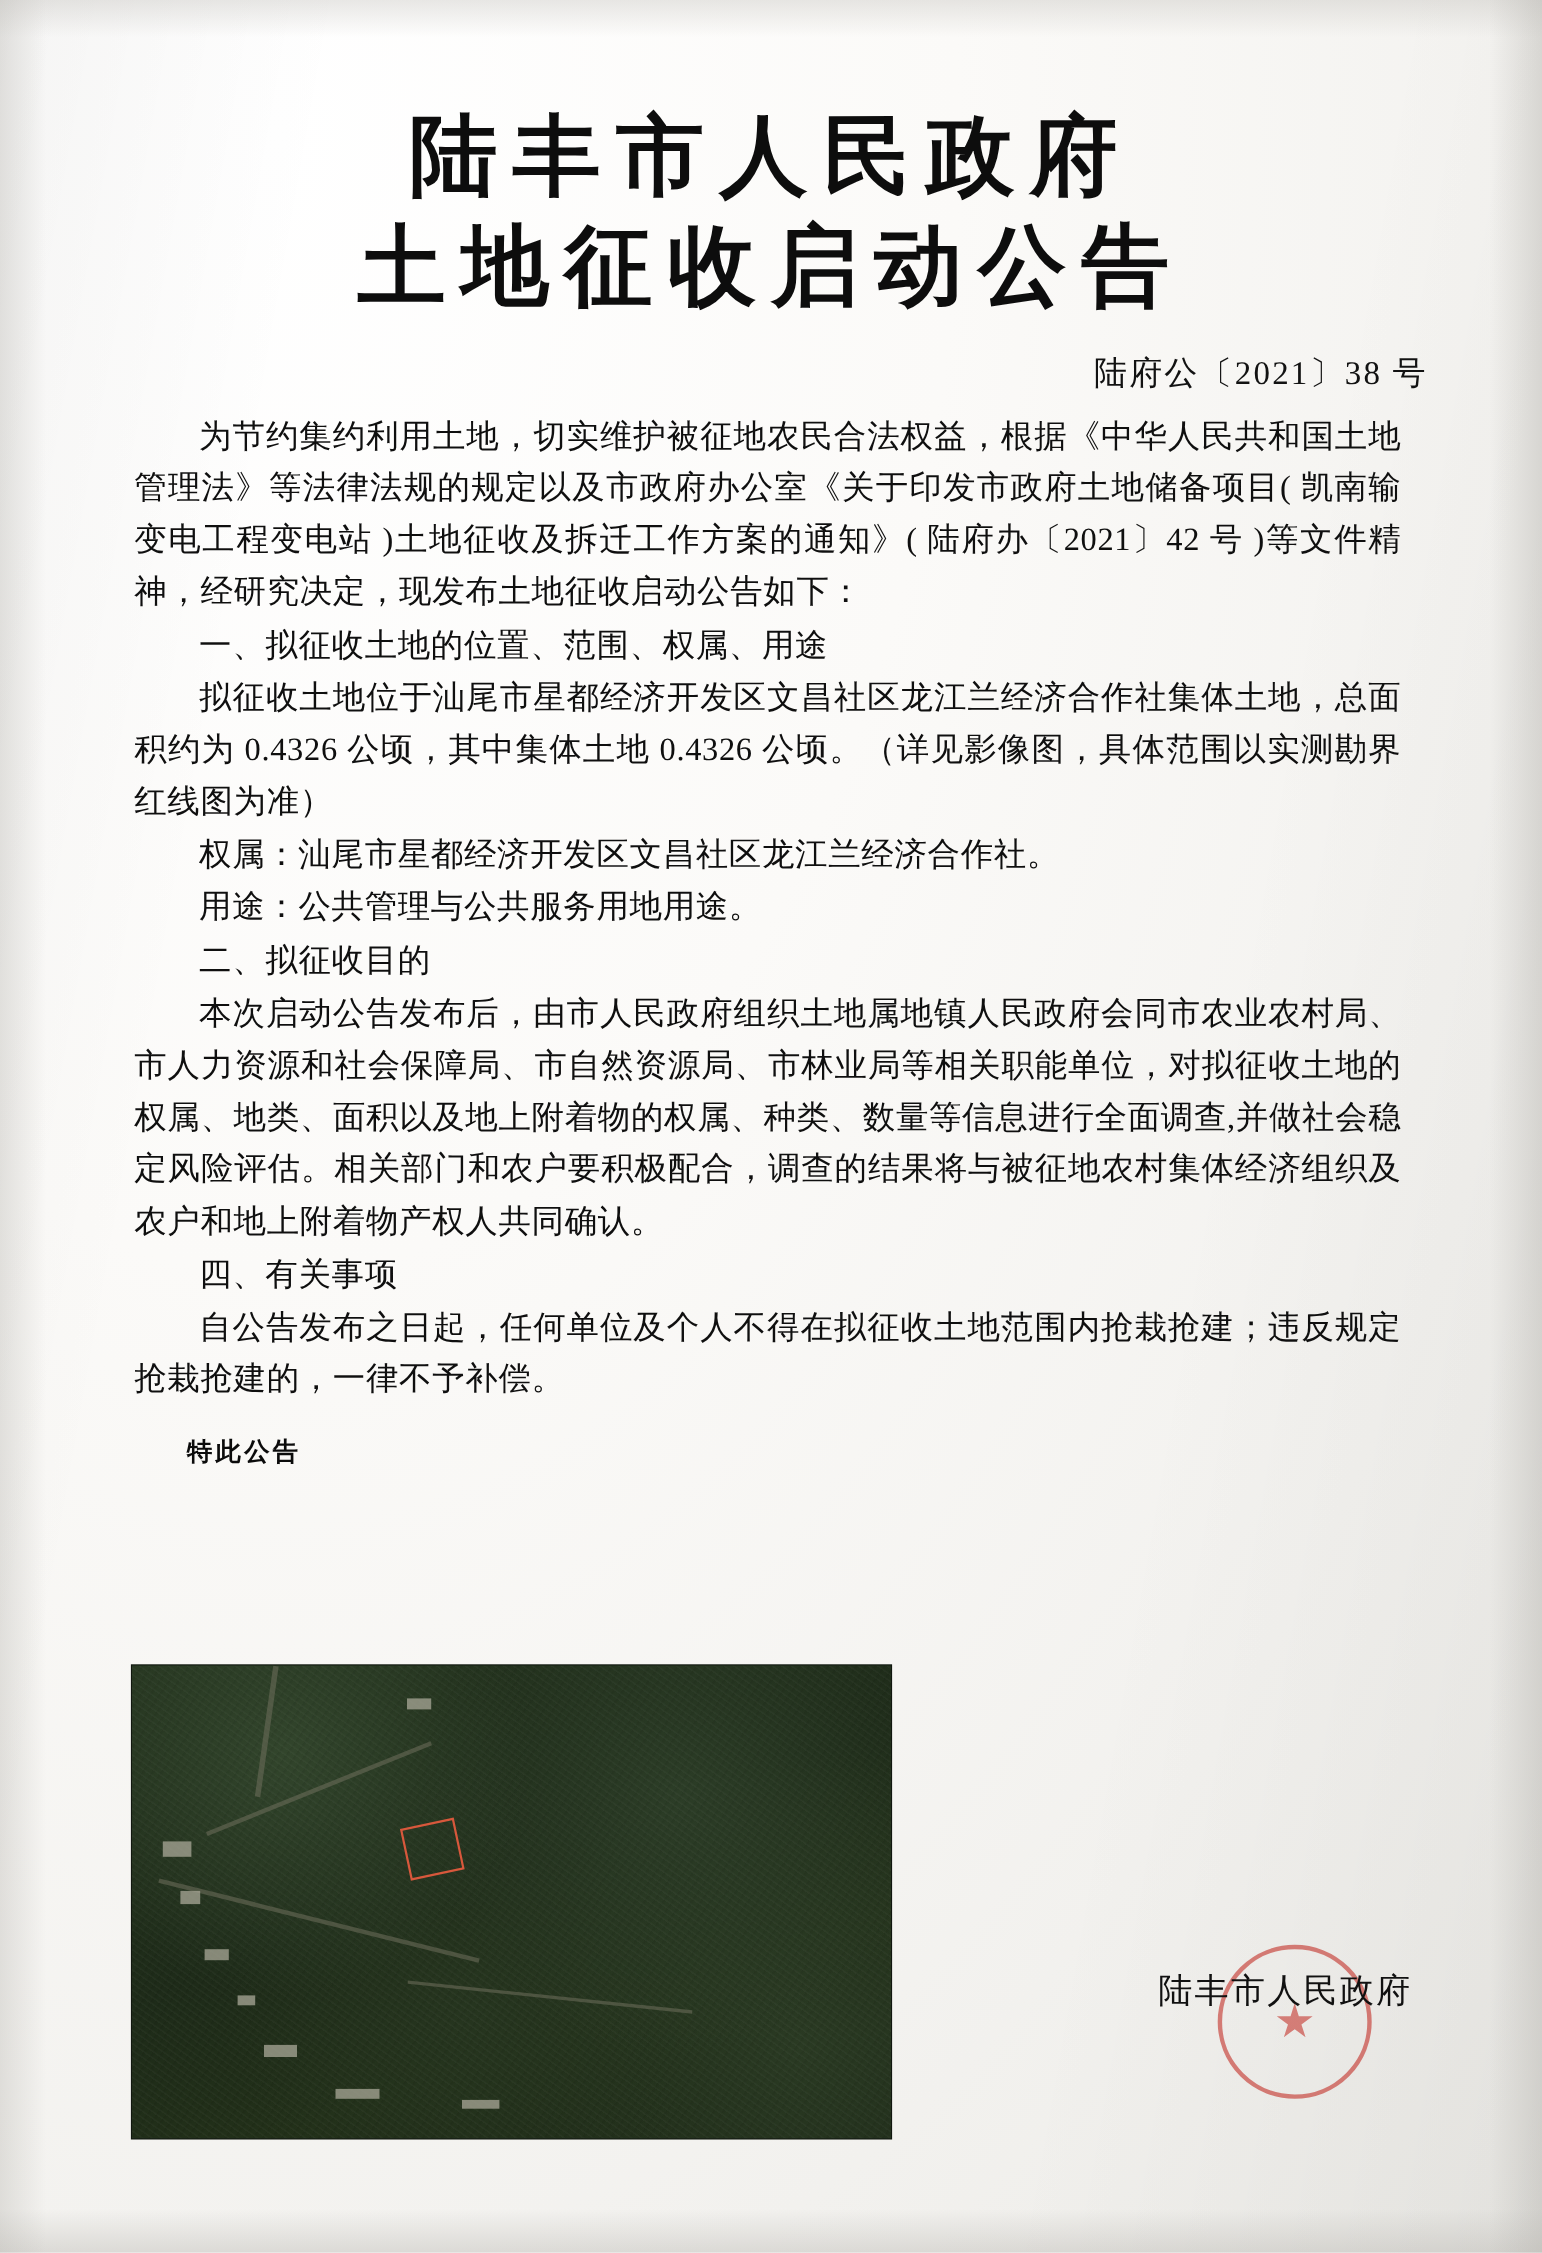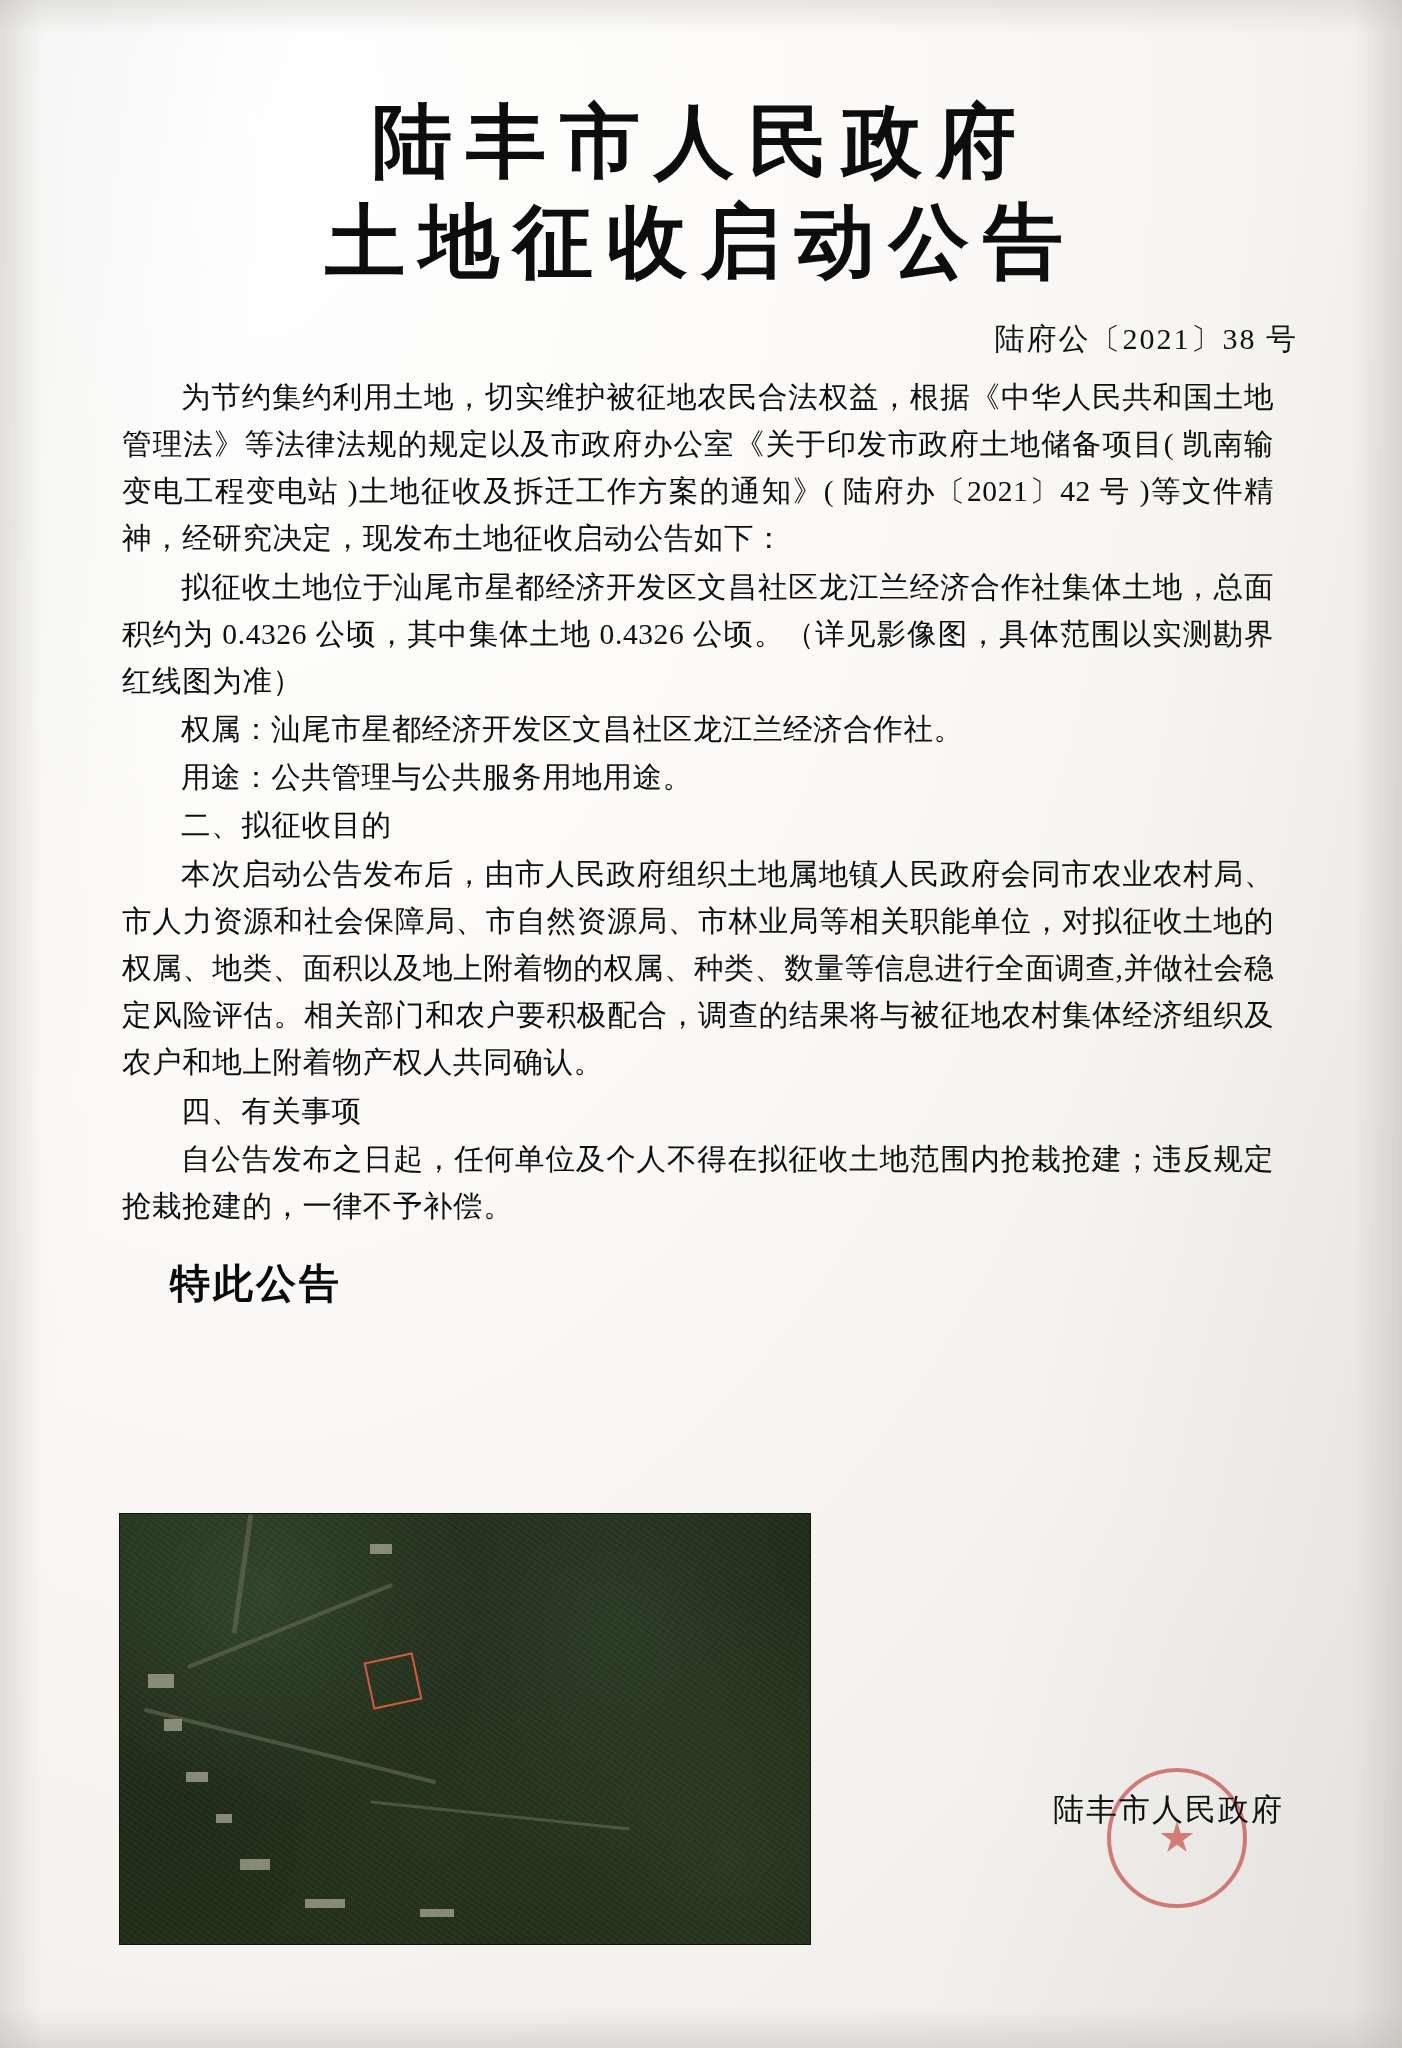--- a/index.html
+++ b/index.html
@@ -82,21 +82,21 @@
     font-family: "Liberation Serif", serif;
   }
   .para {
     text-indent: 2em;
     margin: 0 0 1px 4px;
   }
 
   
   .announce {
     margin: 26px 0 0 170px;
-    font-size: 40px;
+    font-size: 23px;
     font-weight: 700;
     letter-spacing: 3px;
     font-family: "DejaVu Serif", "Liberation Serif", serif;
     color: #0b0b0b;
   }
 
   
   .map-area {
     position: absolute;
     left: 120px;
@@ -200,20 +200,21 @@
 
   <div class="title-block">
     <div class="title-line title-line-1">陆丰市人民政府</div>
     <div class="title-line title-line-2">土地征收启动公告</div>
   </div>
 
   <div class="docnum">陆府公〔2021〕38 号</div>
 
   <div class="body-wrap">
     <p class="para">为节约集约利用土地，切实维护被征地农民合法权益，根据《中华人民共和国土地管理法》等法律法规的规定以及市政府办公室《关于印发市政府土地储备项目( 凯南输变电工程变电站 )土地征收及拆迁工作方案的通知》( 陆府办〔2021〕42 号 )等文件精神，经研究决定，现发布土地征收启动公告如下：</p>
+    <p class="para">一、拟征收土地的位置、范围、权属、用途</p>
     <p class="para">拟征收土地位于汕尾市星都经济开发区文昌社区龙江兰经济合作社集体土地，总面积约为 0.4326 公顷，其中集体土地 0.4326 公顷。（详见影像图，具体范围以实测勘界红线图为准）</p>
     <p class="para">权属：汕尾市星都经济开发区文昌社区龙江兰经济合作社。</p>
     <p class="para">用途：公共管理与公共服务用地用途。</p>
     <p class="para">二、拟征收目的</p>
     <p class="para">本次启动公告发布后，由市人民政府组织土地属地镇人民政府会同市农业农村局、市人力资源和社会保障局、市自然资源局、市林业局等相关职能单位，对拟征收土地的权属、地类、面积以及地上附着物的权属、种类、数量等信息进行全面调查,并做社会稳定风险评估。相关部门和农户要积极配合，调查的结果将与被征地农村集体经济组织及农户和地上附着物产权人共同确认。</p>
     <p class="para">四、有关事项</p>
     <p class="para">自公告发布之日起，任何单位及个人不得在拟征收土地范围内抢栽抢建；违反规定抢栽抢建的，一律不予补偿。</p>
   </div>
 
   <div class="announce">特此公告</div>

